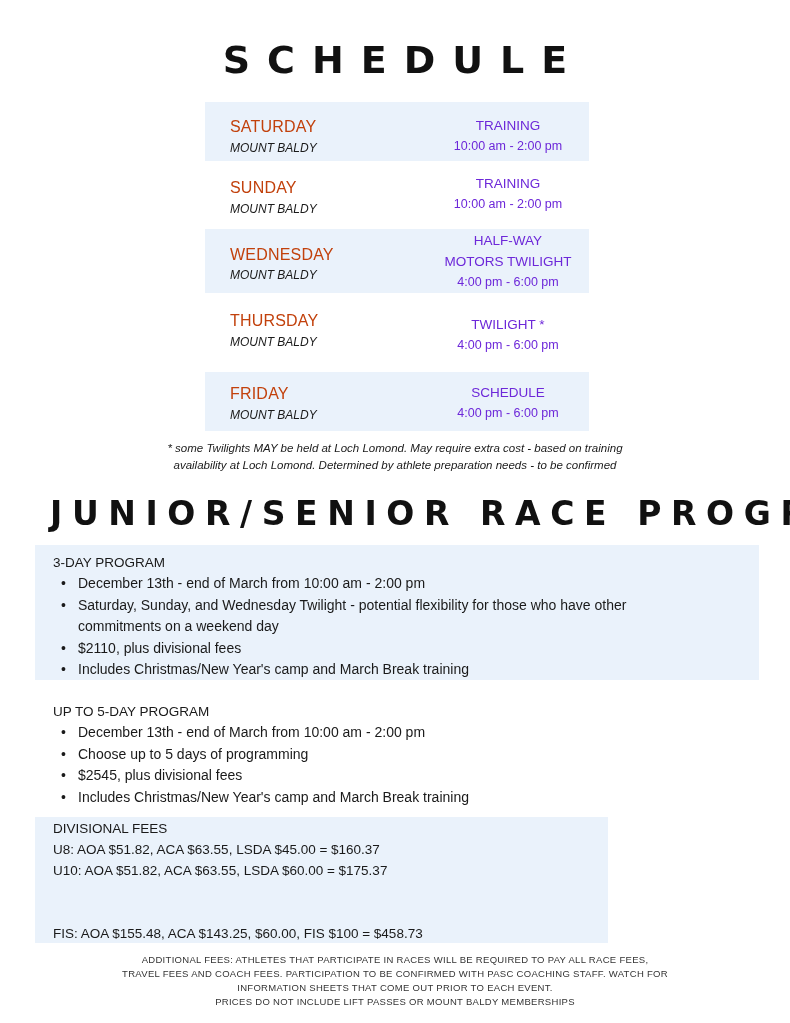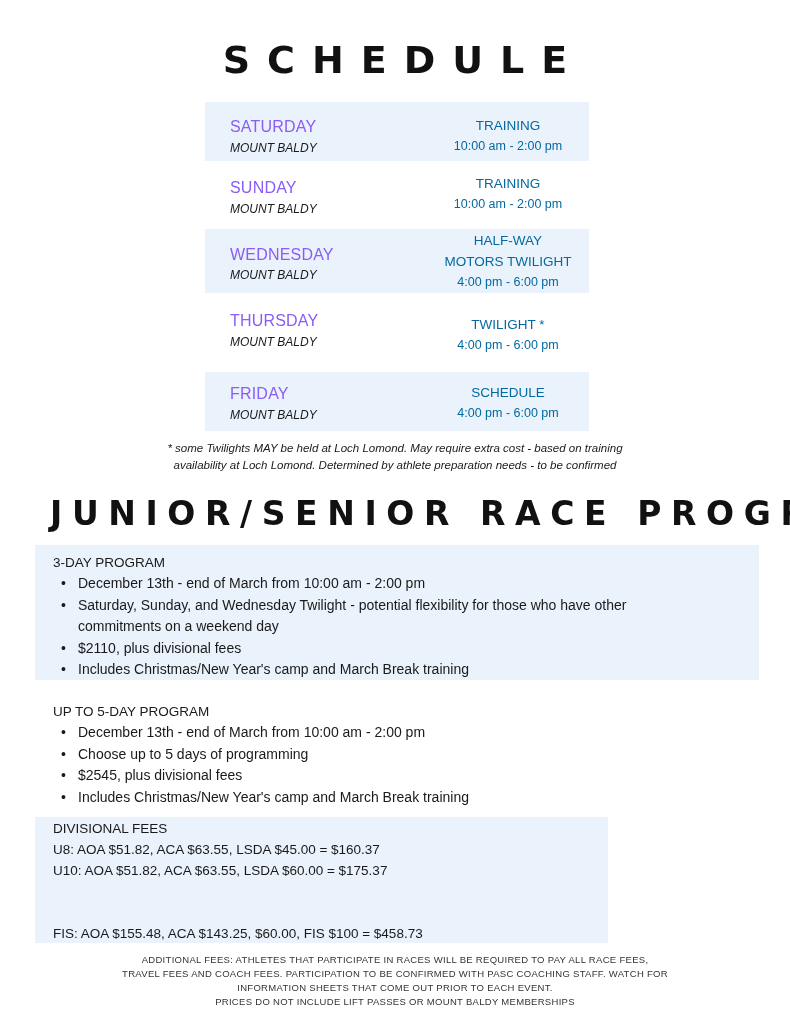--- a/index.html
+++ b/index.html
@@ -13,28 +13,28 @@
       color: #111;
     }
     .title-schedule { top: 38px; font-size: 38px; letter-spacing: 17px; padding-left: 17px; box-sizing: border-box; }
     .title-race { top: 494px; font-size: 33px; letter-spacing: 9.6px; left: 10px; width: 780px; text-align: left; padding-left: 40px; box-sizing: border-box; white-space: nowrap; }
 
     .sched-row {
       position: absolute; left: 205px; width: 384px; box-sizing: border-box;
     }
     .sched-row.shaded { background: #eaf2fb; }
     .sched-day {
-      position: absolute; left: 25px; font-size: 16px; color: #8b5cf6; letter-spacing: 0.2px;
+      position: absolute; left: 25px; font-size: 16px; color: #c2410c; letter-spacing: 0.2px;
     }
     .sched-loc {
       position: absolute; left: 25px; font-size: 12px; font-style: italic; color: #1a1a1a;
     }
     .sched-right {
       position: absolute; left: 228px; width: 150px; text-align: center;
-      font-size: 13.5px; color: #0369a1; line-height: 21px;
+      font-size: 13.5px; color: #6d28d9; line-height: 21px;
     }
     .sched-right .time { font-size: 12.5px; }
 
     .footnote {
       position: absolute; top: 440px; left: 0; width: 790px; text-align: center;
       font-size: 11.5px; font-style: italic; line-height: 17px; color: #1a1a1a;
     }
 
     .prog-box {
       position: absolute; left: 35px; box-sizing: border-box;

